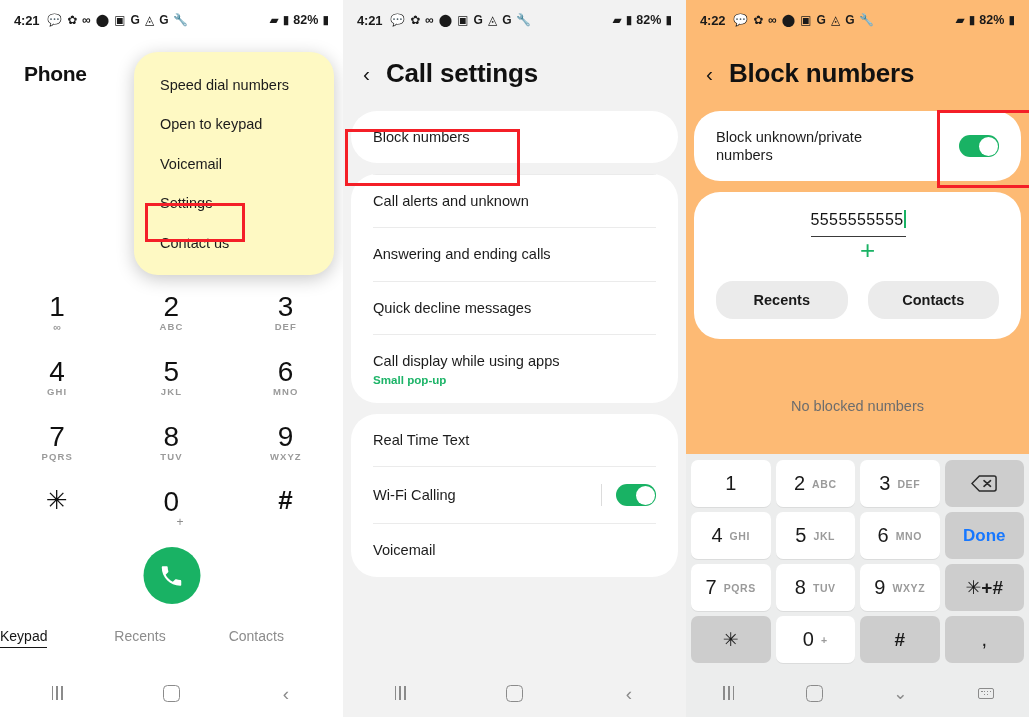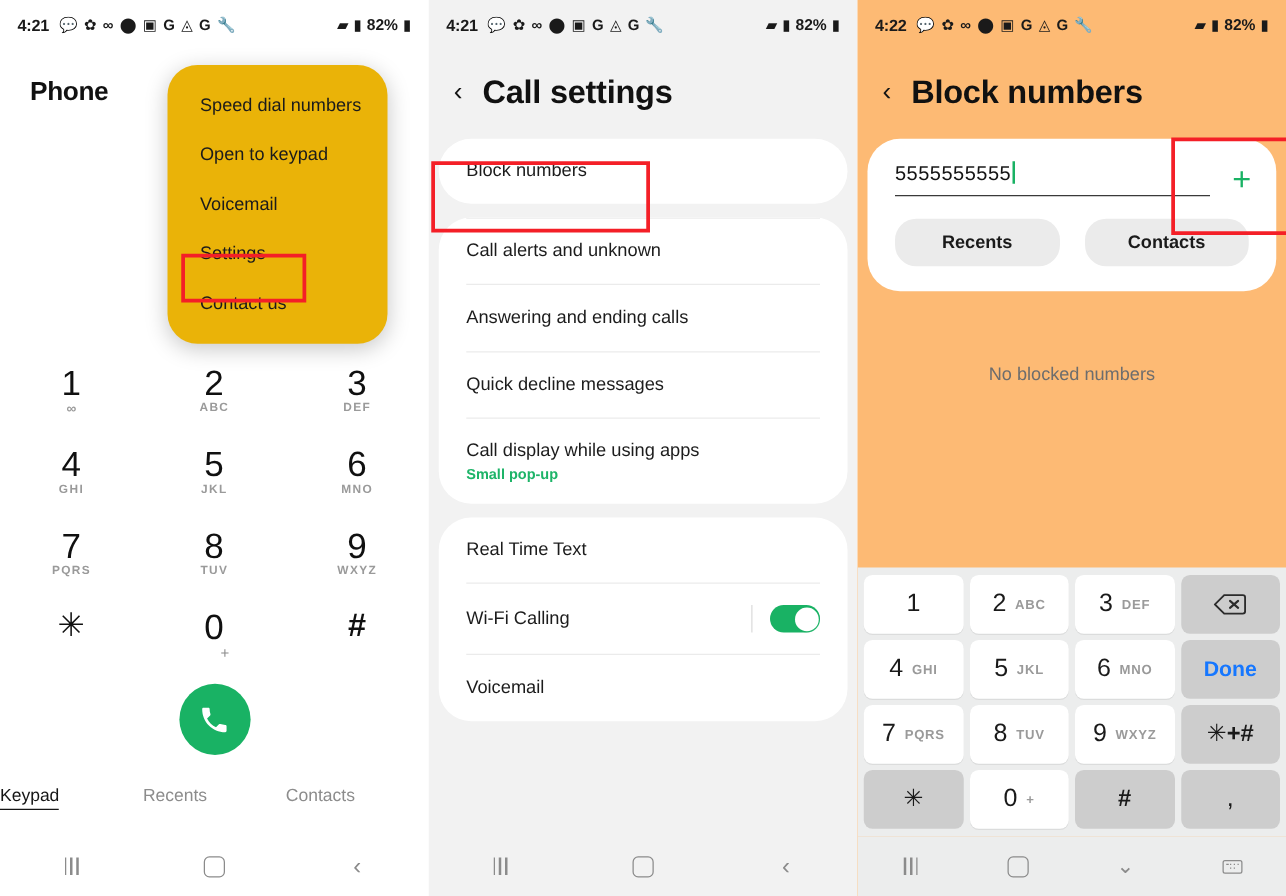--- a/index.html
+++ b/index.html
@@ -12,21 +12,21 @@
 
   
   .statusbar{height:40px;display:flex;align-items:center;padding:0 14px;font-size:12.5px;color:#1a1a1a;font-weight:600;gap:5px;}
   .sb-time{font-size:13px;font-weight:700;letter-spacing:-.2px;margin-right:3px;}
   .sb-ico{font-size:12px;line-height:1;display:inline-block;}
   .sb-right{margin-left:auto;display:flex;align-items:center;gap:4px;}
   .sb-batt{font-size:12.5px;font-weight:700;}
 
   
   .phone-title{font-size:21px;font-weight:700;color:#111;padding:22px 0 0 24px;letter-spacing:-.3px;}
-  .menu{position:absolute;left:134px;top:52px;width:176px;background:#eab308;border-radius:24px;
+  .menu{position:absolute;left:134px;top:52px;width:200px;background:#fef9c3;border-radius:24px;
         box-shadow:0 4px 18px rgba(0,0,0,.22);padding:14px 0 12px 0;z-index:40;}
   .menu-item{font-size:14.5px;color:#1b1b1b;padding:11px 0 11px 26px;line-height:1.2;position:relative;}
   .hl-box{position:absolute;border:3px solid #f41f27;box-sizing:border-box;z-index:60;pointer-events:none;}
   .hl-settings{left:145px;top:203px;width:100px;height:39px;}
 
   .dialpad{position:absolute;left:0;top:290px;width:343px;}
   .dp-row{display:flex;}
   .dp-key{flex:1;height:63px;display:flex;flex-direction:column;align-items:center;justify-content:flex-start;padding-top:2px;}
   .dp-num{font-size:28px;font-weight:400;color:#101010;line-height:1.05;letter-spacing:.5px;}
   .dp-num.sym{font-size:26px;font-weight:600;}
@@ -69,21 +69,21 @@
   .vdiv{width:1px;height:22px;background:#dcdcdc;margin-right:14px;}
   .togwrap{display:flex;align-items:center;}
   .toggle{width:40px;height:22px;border-radius:13px;background:#19b264;position:relative;flex:0 0 40px;}
   .toggle .knob{position:absolute;right:1.5px;top:1.5px;width:19px;height:19px;border-radius:50%;background:#ffffff;
                 box-shadow:0 0 0 1px rgba(25,178,100,.45);}
 
   .hl-blocknum{left:345px;top:129px;width:175px;height:57px;}
   .hl-toggle{left:937px;top:110px;width:95px;height:78px;}
 
   
-  .inputrow{display:flex;align-items:center;padding:18px 20px 14px 22px;}
+  .inputrow{display:flex;align-items:center;padding:18px 20px 14px 22px;flex-direction:column;}
   .inputbox{flex:1;position:relative;padding-bottom:7px;border-bottom:1.6px solid #3a3a3a;}
   .inputval{font-size:16px;color:#141414;letter-spacing:.4px;display:inline-block;}
   .caret{display:inline-block;width:2px;height:18px;background:#19b264;vertical-align:-3px;margin-left:1px;}
   .plus{font-size:26px;color:#19b264;margin-left:18px;line-height:1;font-weight:400;}
   .chipsrow{display:flex;gap:20px;padding:4px 22px 20px 22px;}
   .chip{flex:1;background:#ebebeb;border-radius:17px;text-align:center;padding:11px 0;font-size:14.5px;
         font-weight:600;color:#1a1a1a;}
   .empty{text-align:center;font-size:14.5px;color:#6d6d6d;padding-top:48px;}
 
   
@@ -330,20 +330,28 @@
         <span class="sb-batt">82%</span>
         <span class="sb-ico">▮</span>
       </span>
     </div>
 
     <div class="appbar">
       <span class="back">‹</span>
       <span class="title">Block numbers</span>
     </div>
 
+    <div class="card">
+      <div class="row rowflex">
+        <div class="lbl" style="max-width:190px">Block unknown/private numbers</div>
+        <span class="toggle">
+            <span class="knob"></span>
+          </span>
+      </div>
+    </div>
 
     <div class="card">
       <div class="inputrow">
         <div class="inputbox">
           <span class="inputval">5555555555</span><span class="caret"></span>
         </div>
         <span class="plus">+</span>
       </div>
       <div class="chipsrow">
         <div class="chip">Recents</div>

